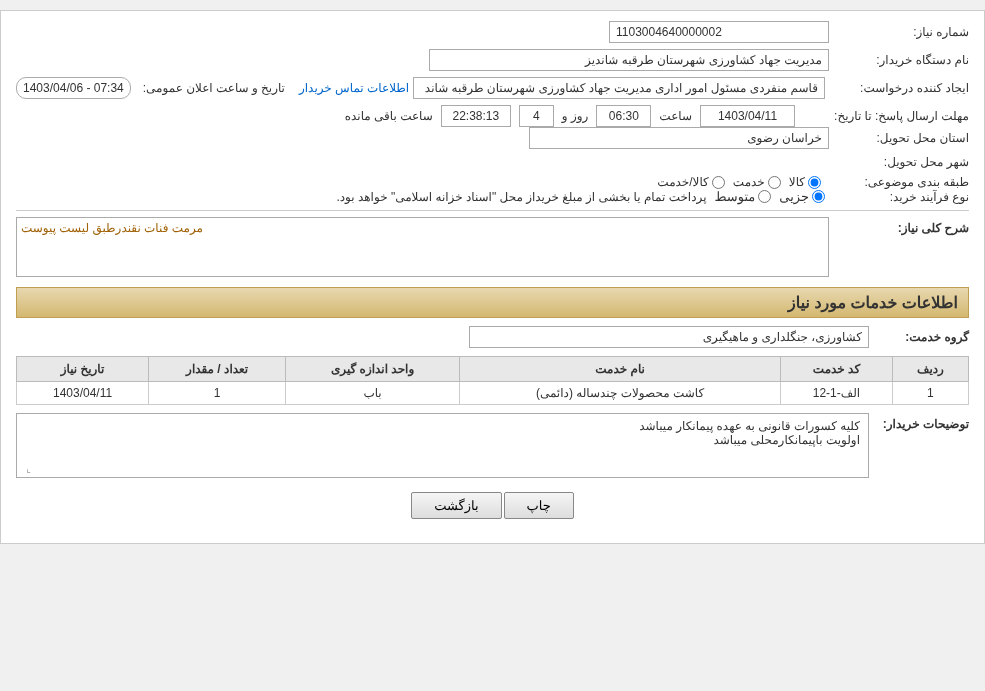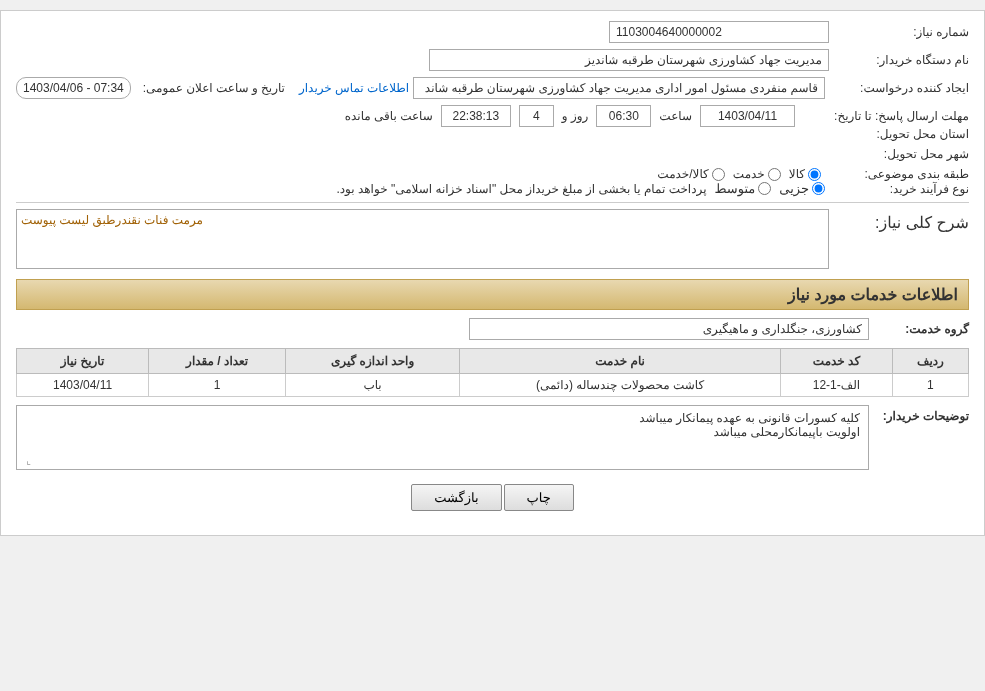--- a/index.html
+++ b/index.html
@@ -251,20 +251,21 @@
       <span style="padding:0 4px;font-size:12px;">ساعت</span>
       <div class="small-box time">06:30</div>
       <span style="padding:0 4px;font-size:12px;">روز و</span>
       <div class="small-box day">4</div>
       <div class="small-box countdown" style="margin-right:4px;">22:38:13</div>
       <span class="remaining-label" style="margin-right:4px;">ساعت باقی مانده</span>
     </div>
 
     <div class="info-row">
       <span class="label">استان محل تحویل:</span>
+      <div class="value-box medium">خراسان رضوی</div>
     </div>
 
     <div class="info-row">
       <span class="label">شهر محل تحویل:</span>
     </div>
 
     <div class="radio-row">
       <span class="label">طبقه بندی موضوعی:</span>
       <div class="radio-option">
         <input type="radio" name="tabaqe" checked="" style="">
@@ -291,21 +292,21 @@
           <input type="radio" name="farayand" style="">
           <span>متوسط</span>
         </div>
         <span class="process-description">پرداخت تمام یا بخشی از مبلغ خریداز محل "اسناد خزانه اسلامی" خواهد بود.</span>
       </div>
     </div>
 
     <hr class="divider">
 
     <div class="sharh-container">
-      <span class="label" style="font-weight:normal;font-size:16px;">شرح کلی نیاز:</span>
+      <span class="label" style="font-weight:bold;font-size:12px;">شرح کلی نیاز:</span>
       <div class="sharh-inner">
         <div class="sharh-box">
           <span class="sharh-link">مرمت فنات نقندرطبق لیست پیوست</span>
         </div>
       </div>
     </div>
 
     <div class="section-title">اطلاعات خدمات مورد نیاز</div>
 
     <div class="group-row" style="margin-bottom:6px;">

